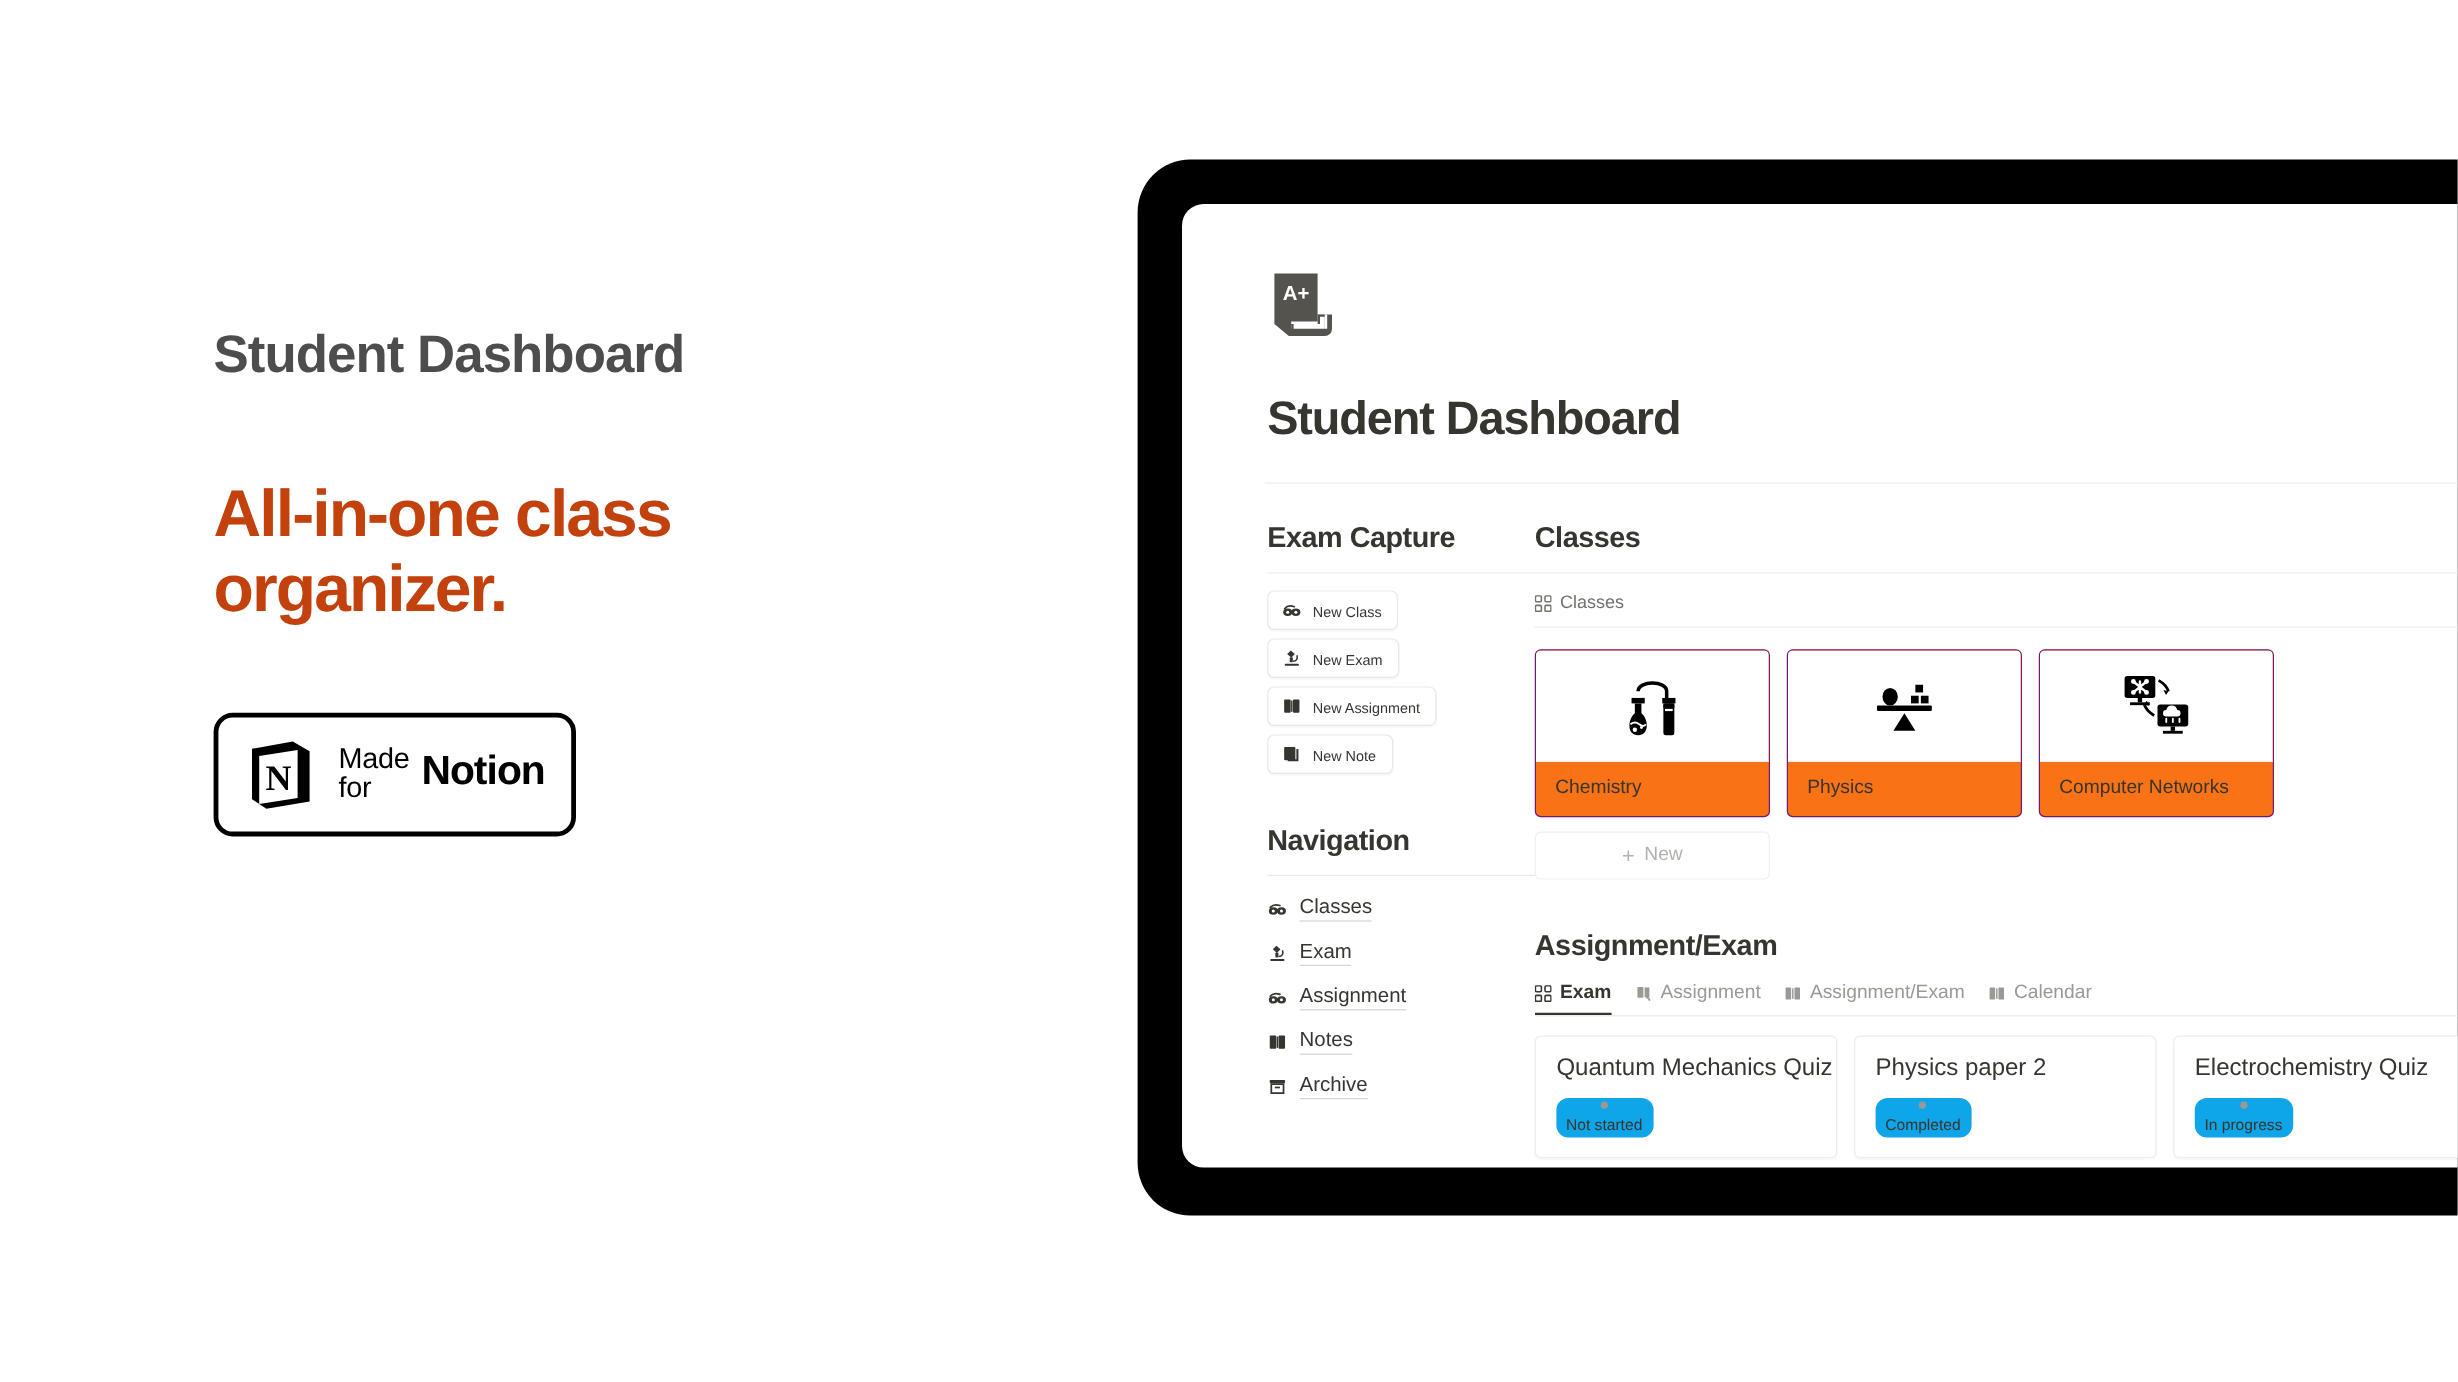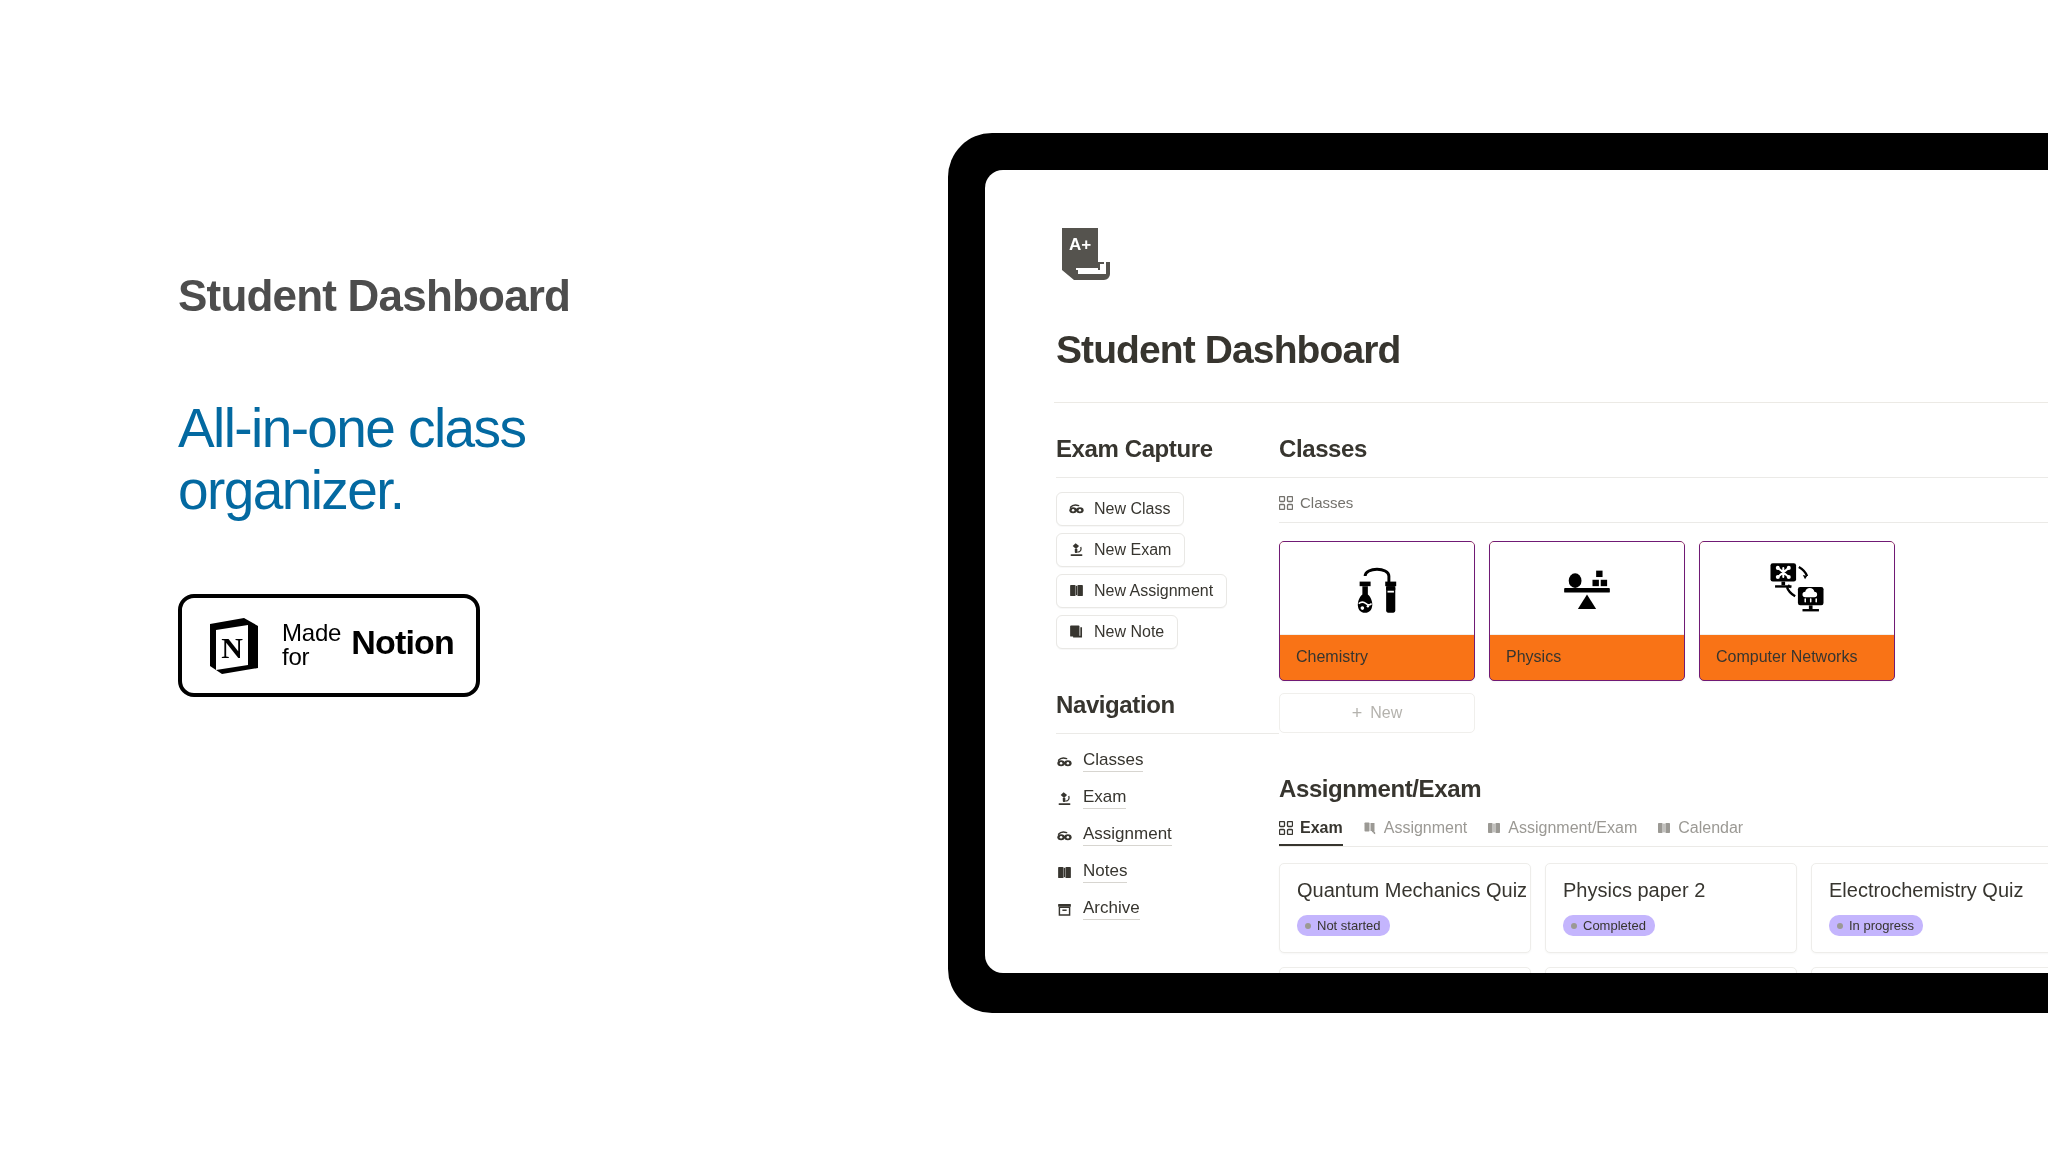--- a/index.html
+++ b/index.html
@@ -12,21 +12,21 @@
   .stage { position: relative; width: 2048px; height: 1152px; background:#fff; }
 
   
   .left-panel { position: absolute; left: 178px; top: 272px; width: 640px; }
   .eyebrow {
     font-size: 44px; font-weight: 700; color: #4d4d4d;
     letter-spacing: -0.8px; line-height: 1.1;
   }
   .headline {
     margin-top: 78px;
-    font-size: 55px; font-weight: 400; color: #0369a1;
+    font-size: 55px; font-weight: 700; color: #c2410c;
     letter-spacing: -1.6px; line-height: 1.12; max-width: 520px;
   }
   .notion-badge {
     margin-top: 72px;
     width: 302px; height: 103px;
     border: 4px solid #000; border-radius: 16px;
     background:#fff;
     display: flex; align-items: center; gap: 18px;
     padding: 0 22px;
   }
@@ -75,25 +75,25 @@
   .col-right { flex: 1 1 auto; padding-left: 0px; }
 
   .sec-head {
     font-size: 24px; font-weight: 700; color:#37352f; letter-spacing:-0.4px;
   }
   .sec-rule { height:1px; background:#ebeae7; margin-top: 14px; }
 
   
   .qc-list { margin-top: 14px; display:flex; flex-direction:column; align-items:flex-start; gap:7px;}
   .qc-btn {
-    display:inline-flex; align-items:flex-start; gap:9px;
+    display:inline-flex; align-items:flex-end; gap:9px;
     border:1px solid #e9e8e5; border-radius:6px;
     background:#fff;
     padding: 7px 13px 7px 11px;
-    font-size: 16px; color:#37352f; white-space:nowrap;
+    font-size: 12px; color:#37352f; white-space:nowrap;
     box-shadow: 0 1px 1px rgba(15,15,15,0.03);
   }
   .qc-ico { width:17px; height:17px; display:inline-flex; align-items:center; justify-content:center; flex:0 0 auto;}
 
   
   .nav-block { margin-top: 42px; }
   .nav-list { margin-top: 16px; display:flex; flex-direction:column; gap:15px; }
   .nav-item { display:flex; align-items:center; gap:10px; font-size:17px; color:#37352f;}
   .nav-item .lbl { border-bottom: 1px solid #d7d5d0; padding-bottom:1px; }
 
@@ -138,22 +138,22 @@
   .ae-card {
     width: 252px; flex:0 0 252px;
     border:1px solid #eeedea; border-radius:5px; background:#fff;
     padding: 15px 17px 16px 17px;
     box-shadow: 0 1px 2px rgba(15,15,15,0.035);
   }
   .ae-name { font-size:20px; color:#37352f; white-space:nowrap; }
   .status {
     margin-top: 13px;
     display:inline-flex; align-items:center; gap:6px;
-    background:#c4b5fd; border-radius:10px;
-    padding: 3px 9px 3px 8px; font-size:13px; color:#37352f;
+    background:#0ea5e9; border-radius:10px;
+    padding: 3px 9px 3px 8px; font-size:13px; color:#37352f;flex-direction:column;
   }
   .dot { width:6px; height:6px; border-radius:50%; background:#9b9994; display:inline-block;}
 </style>
 </head>
 <body>
 
 <div class="stage">
 
   <div class="left-panel">
     <div class="eyebrow">Student Dashboard</div>

